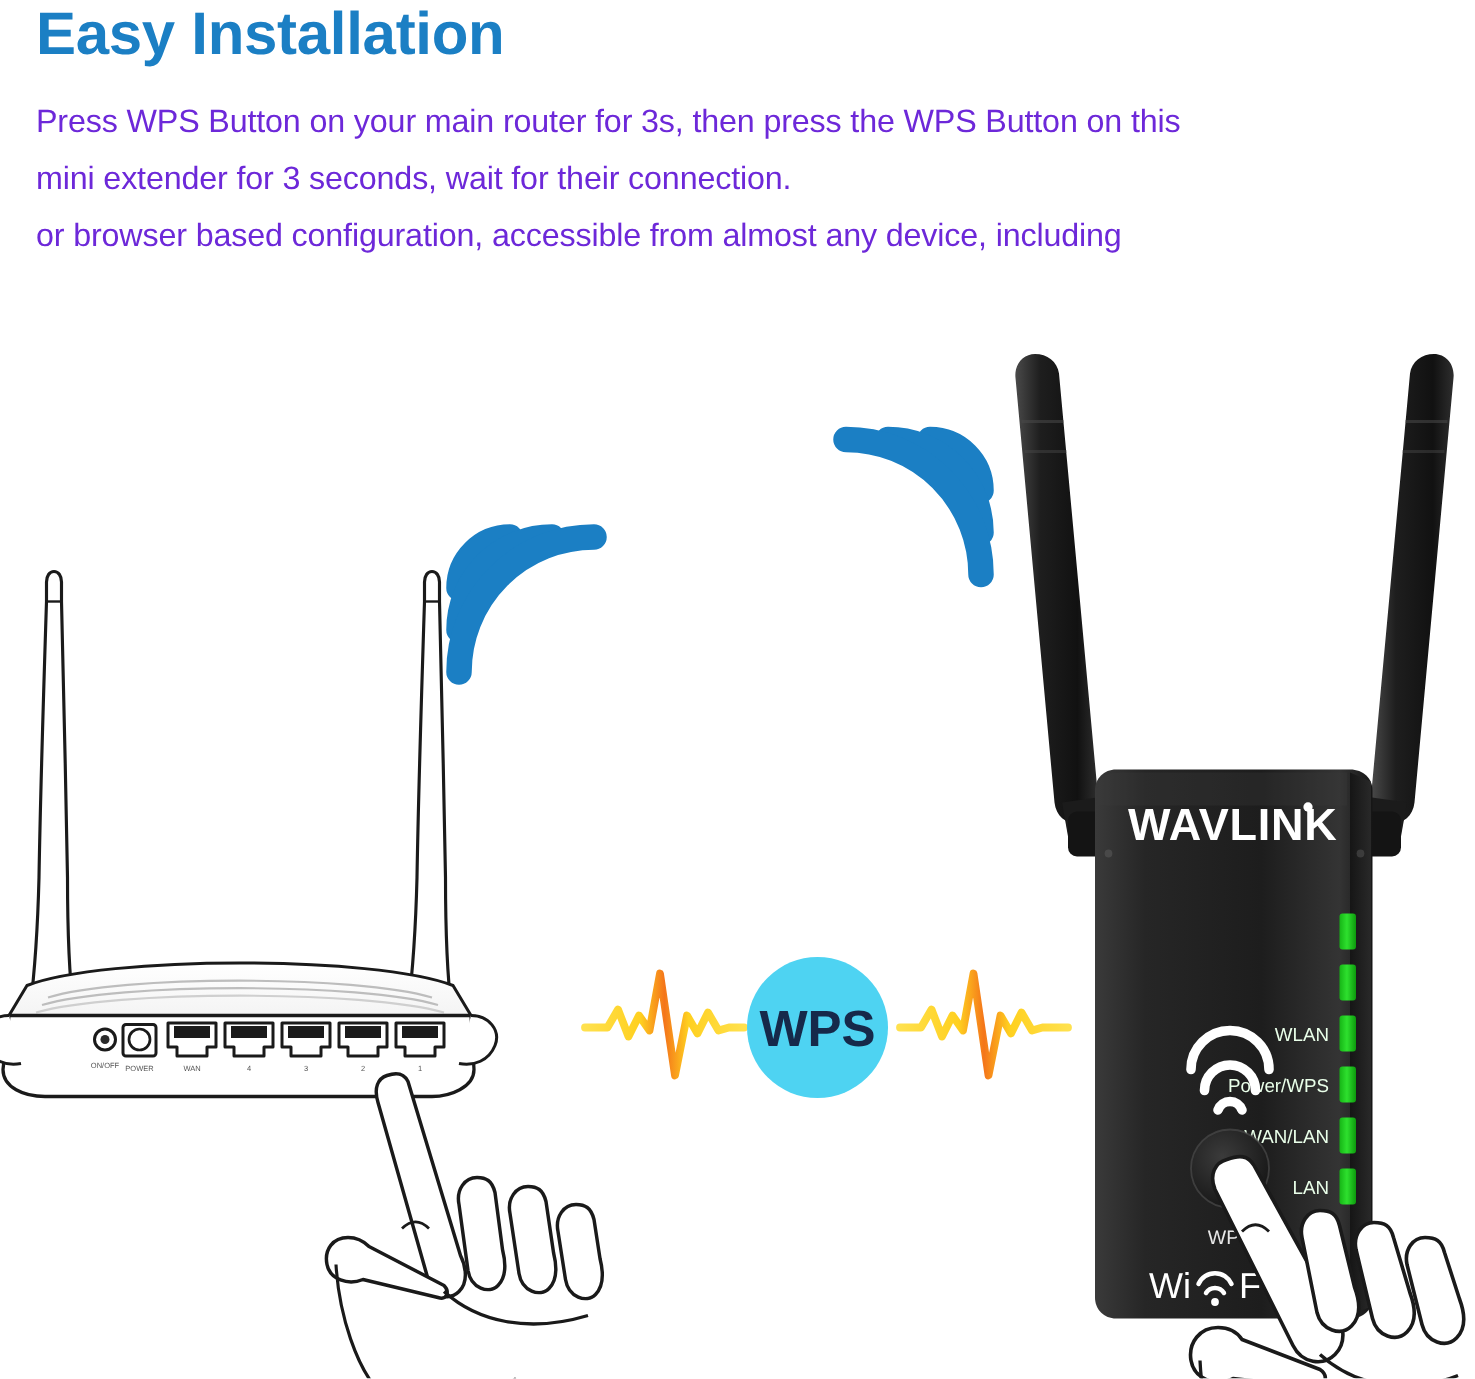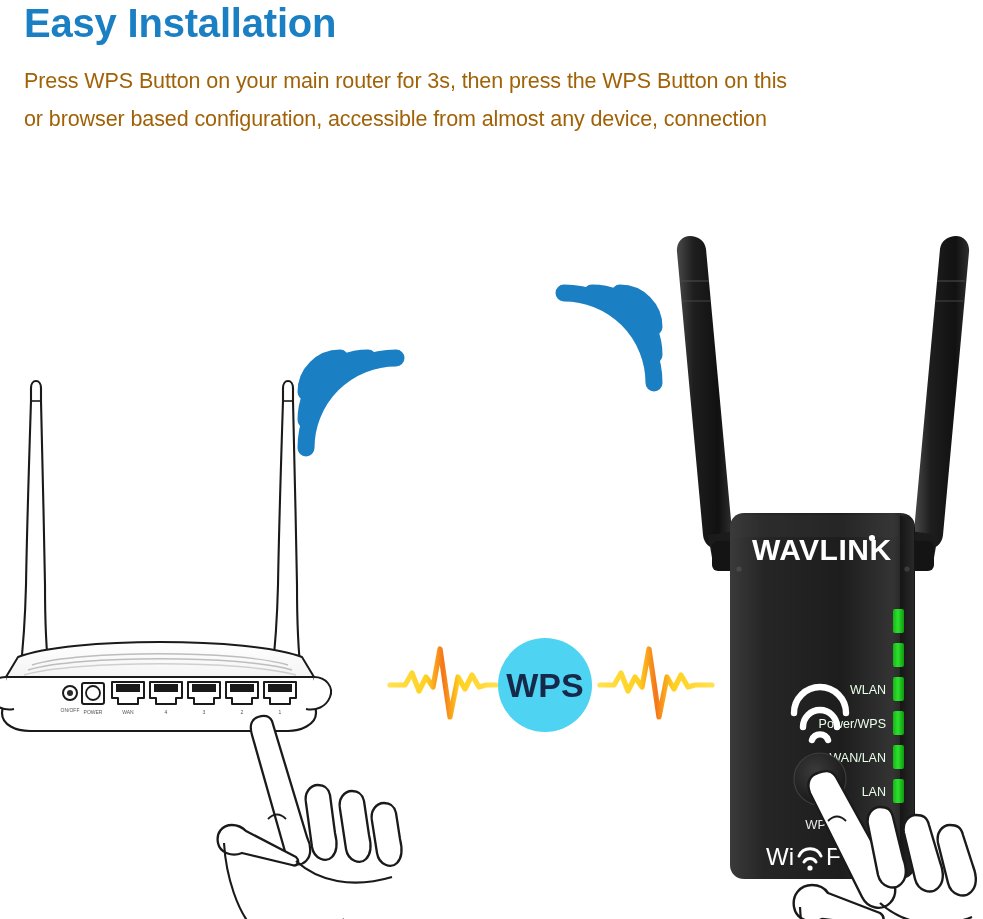--- a/index.html
+++ b/index.html
@@ -35,21 +35,21 @@
     line-height: 50px;
     white-space: nowrap;
   }
   #instruction-paragraph {
     position: absolute;
     left: 24px;
     top: 62px;
     width: 950px;
     font-size: 21.5px;
     line-height: 38px;
-    color: #a16207;
+    color: #6d28d9;
     letter-spacing: -0.1px;
   }
   .instr-line { display: block; white-space: nowrap; }
 
   
   #illustration {
     position: absolute;
     left: 0;
     top: 225px;
     width: 983px;
@@ -64,21 +64,22 @@
 </style>
 </head>
 <body>
 
 <div id="header-block">
 
   <div id="page-title">Easy Installation</div>
 
   <div id="instruction-paragraph">
     <span class="instr-line">Press WPS Button on your main router for 3s, then press the WPS Button on this</span>
-    <span class="instr-line">or browser based configuration, accessible from almost  any device, connection</span>
+    <span class="instr-line">mini extender for 3 seconds, wait for their connection.</span>
+    <span class="instr-line">or browser based configuration, accessible from almost  any device, including</span>
   </div>
 </div>
 
 <div id="illustration">
 <svg width="983" height="694" viewBox="0 0 983 694" xmlns="http://www.w3.org/2000/svg">
 
   <defs>
     <linearGradient id="waveGrad" x1="0" y1="0" x2="1" y2="0">
       <stop offset="0%" stop-color="#ffe14e"></stop>
       <stop offset="35%" stop-color="#ffd01f"></stop>

